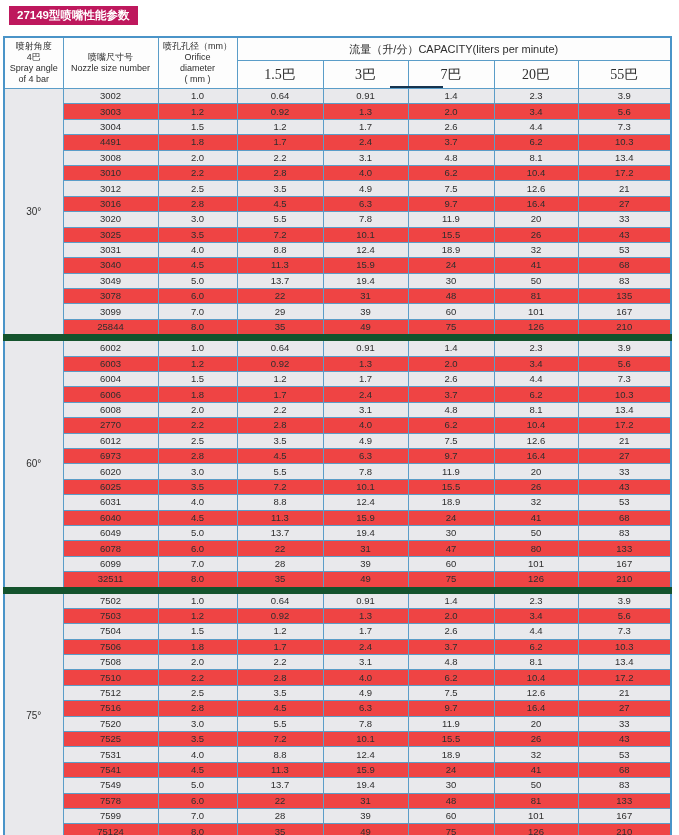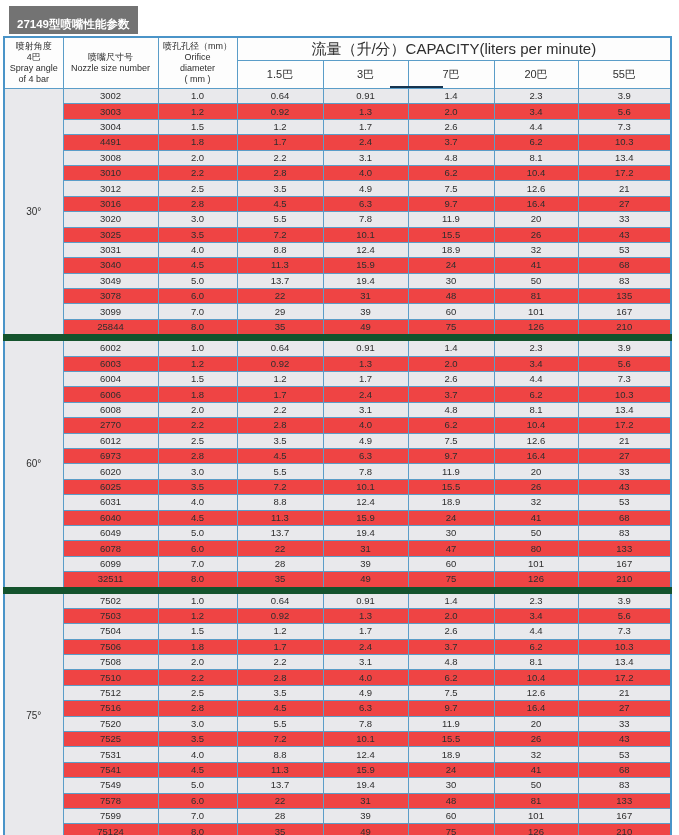--- a/index.html
+++ b/index.html
@@ -4,41 +4,41 @@
 <style>
   html,body{margin:0;padding:0;}
   body{
     width:679px;height:835px;position:relative;overflow:hidden;
     background:#ffffff;
     font-family:"Liberation Sans","DejaVu Sans",sans-serif;
     color:#2e2e2e;
   }
   .banner{
     position:absolute;left:9px;top:6px;
-    background:#737373;color:#ffffff;
-    padding:12px 9px 3px 8px;
+    background:#be185d;color:#ffffff;
+    padding:3px 9px 3px 8px;
     font-weight:bold;font-size:11.5px;line-height:12.5px;
     white-space:nowrap;
   }
   table.perf{
     position:absolute;left:3px;top:36px;
     width:667px;border-collapse:collapse;table-layout:fixed;
     background:#ef4444;
   }
   table.perf th, table.perf td{
     border:1px solid #5b9dc8;
     padding:0;text-align:center;vertical-align:middle;
     font-weight:normal;color:#2e2e2e;
     overflow:hidden;
   }
   table.perf{border:2px solid #4a94c8;}
   thead th{background:#fdfdfd;}
   .hdr-main{height:50px;font-size:9px;line-height:11px;}
-  .hdr-cap{height:21px;font-size:15px;margin-left:40px;}
-  .hdr-press{height:25px;font-size:11px;}
+  .hdr-cap{height:21px;font-size:11px;margin-left:40px;}
+  .hdr-press{height:25px;font-size:14px;font-family:Liberation Serif, serif;}
   .hdr-line{display:block;}
   tbody td{height:14.4px;font-size:9.5px;line-height:14px;}
   tr.stripe td{background:#e9e9ec;}
   td.angle-cell{background:#ffffff;font-size:10px;}
   tr.group-start td{border-top:7px solid #14532d;}
   .artifact{
     position:absolute;left:390px;top:86px;width:53px;height:2px;
     background:#17344e;
   }
 </style>

